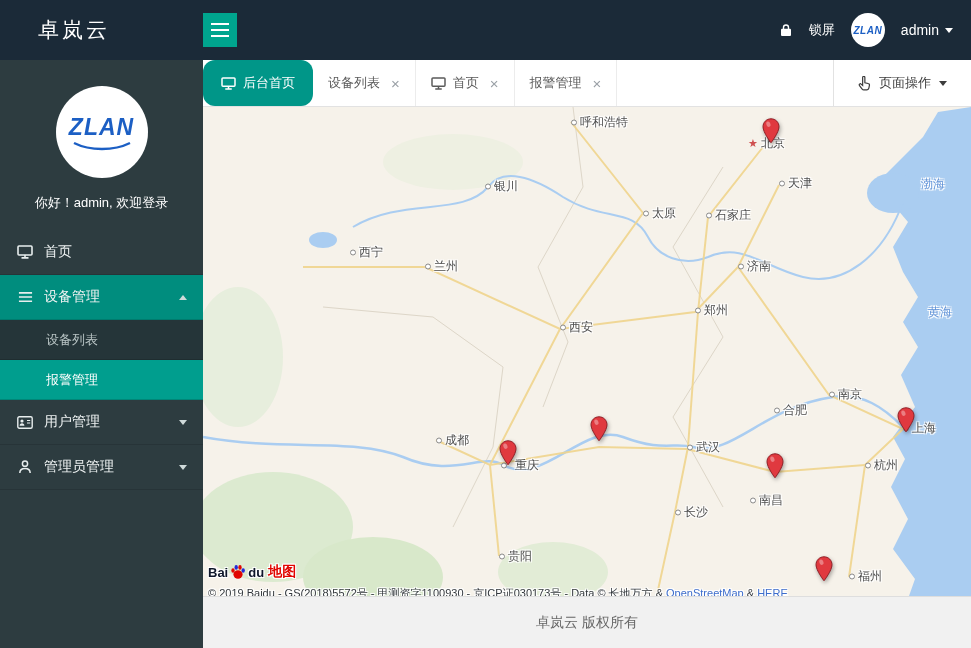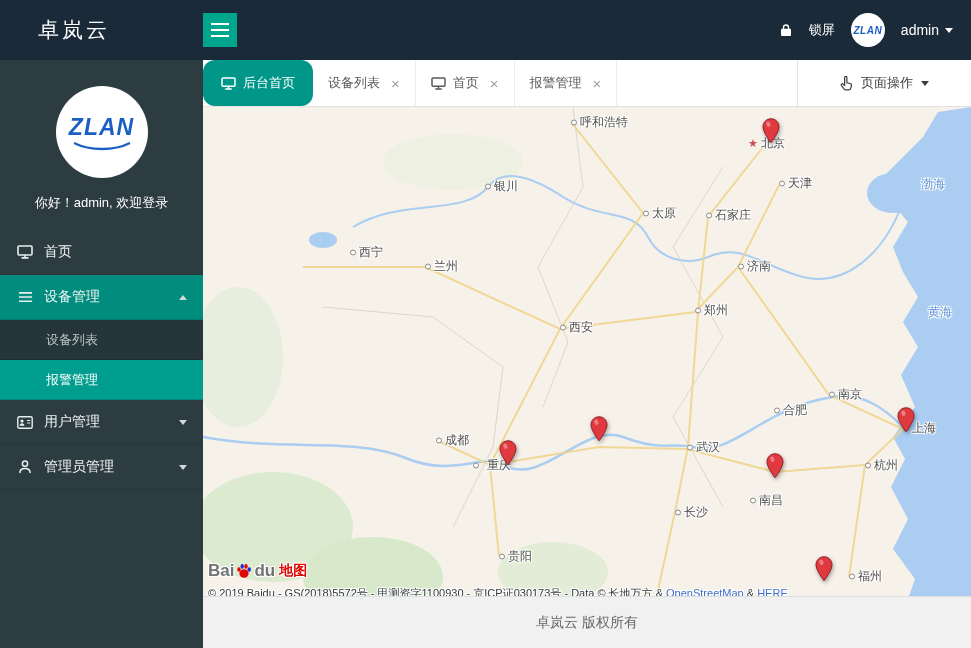--- a/index.html
+++ b/index.html
@@ -33,34 +33,34 @@
   .menu-item.parent-open { background:#008d7e; }
   .submenu-item { height:40px; display:flex; align-items:center; padding-left:46px; background:#253539; color:#b9c5c5; font-size:13px; cursor:pointer; border-bottom:1px solid rgba(0,0,0,.15); }
   .submenu-item.active { background:#009e8e; color:#fff; }
 
   
   .main { position:absolute; top:60px; left:203px; right:0; bottom:0; }
   .tabbar { height:47px; background:#fff; border-bottom:1px solid #e2e2e2; display:flex; align-items:stretch; }
   .tab { display:flex; align-items:center; gap:7px; padding:0 15px; font-size:13px; color:#5a5a5a; border-right:1px solid #ececec; cursor:pointer; white-space:nowrap; }
   .tab.active { background:#009688; color:#fff; border-right:none; padding:0 18px;border-radius:12px; }
   .tab .close { font-size:15px; color:#9aa0a6; margin-left:4px; line-height:1; cursor:pointer; }
-  .page-ops { margin-left:auto; display:flex; align-items:center; gap:8px; padding:0 42px; font-size:13px; color:#3c3c3c; border-left:1px solid #e2e2e2; cursor:pointer; }
+  .page-ops { margin-left:auto; display:flex; align-items:center; gap:8px; padding:0 24px; font-size:13px; color:#3c3c3c; border-left:1px solid #e2e2e2; cursor:pointer; }
 
   
   .map { position:absolute; top:47px; left:0; right:0; bottom:35px; background:#f6f2ea; overflow:hidden; cursor:grab; }
   .map-svg { position:absolute; top:0; left:0; width:100%; height:100%; }
   .city { position:absolute; display:flex; align-items:center; gap:3px; transform:translateY(-50%); font-size:12px; color:#4d4d4d;
           text-shadow:-1px -1px 0 #fff,1px -1px 0 #fff,-1px 1px 0 #fff,1px 1px 0 #fff,0 0 3px #fff; white-space:nowrap; }
   .city .dot { width:6px; height:6px; border-radius:50%; background:#fff; border:1.5px solid #8a8a8a; flex:0 0 auto; }
   .city .star { color:#cf5050; font-size:11px; line-height:1; text-shadow:none; }
   .city.sea { color:#5b8fd6; }
   .pin { position:absolute; width:18px; height:26px; filter:drop-shadow(1px 2px 2px rgba(0,0,0,.35)); cursor:pointer; }
   .baidu-logo { position:absolute; left:5px; bottom:32px; display:flex; align-items:center; gap:2px;
           text-shadow:-1px -1px 0 #fff,1px -1px 0 #fff,-1px 1px 0 #fff,1px 1px 0 #fff; }
-  .baidu-logo .bai, .baidu-logo .du { color:#737373; font-weight:bold; font-size:17px; }
+  .baidu-logo .bai, .baidu-logo .du { color:#0f172a; font-weight:bold; font-size:13px; }
   .baidu-logo .maptxt { color:#e10601; font-weight:bold; font-size:14px; margin-left:2px; }
   .copyright { position:absolute; left:5px; bottom:12px; font-size:11px; color:#33383d;
           text-shadow:-1px -1px 0 #fff,1px -1px 0 #fff,-1px 1px 0 #fff,1px 1px 0 #fff,0 0 2px #fff; white-space:nowrap; }
   .copyright a { color:#3d6dcc; text-decoration:none; cursor:pointer; }
 
   
   .page-footer { position:absolute; bottom:0; left:0; right:0; height:52px; background:#f1f1f1; border-top:1px solid #dedede; display:flex; align-items:center; justify-content:center; font-size:14px; color:#666; }
 </style>
 </head>
 <body>
@@ -278,21 +278,21 @@
             <span>成都</span>
           </div>
           <div class="city city" style="left: 484px; top: 340px;">
             <span class="dot"></span>
             <span>武汉</span>
           </div>
           <div class="city city" style="left: 662px; top: 358px;">
             <span class="dot"></span>
             <span>杭州</span>
           </div>
-          <div class="city city" style="left: 270px; top: 358px; gap: 8px;">
+          <div class="city city" style="left: 298px; top: 358px; gap: 8px;">
             <span class="dot"></span>
             <span>重庆</span>
           </div>
           <div class="city city" style="left: 547px; top: 393px;">
             <span class="dot"></span>
             <span>南昌</span>
           </div>
           <div class="city city" style="left: 472px; top: 405px;">
             <span class="dot"></span>
             <span>长沙</span>

